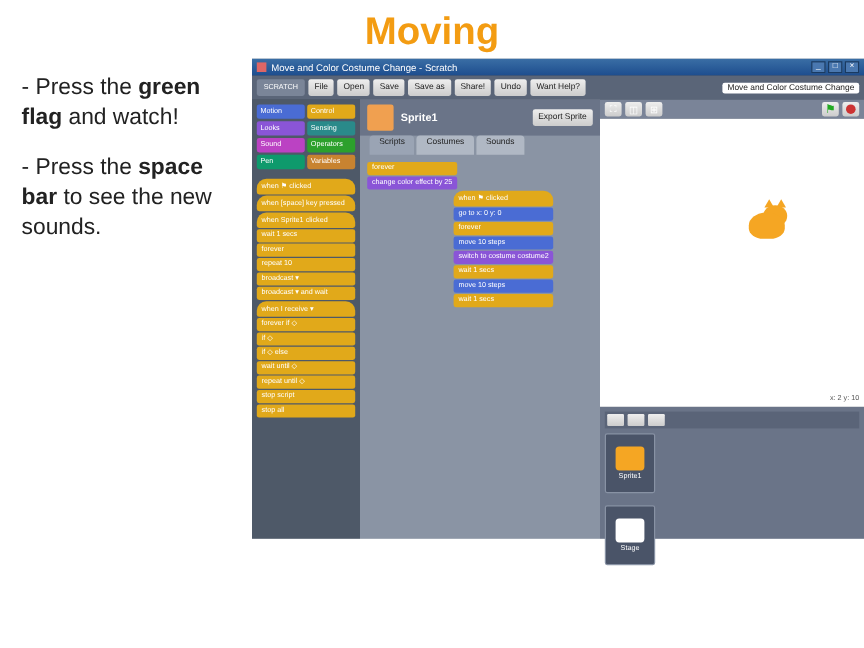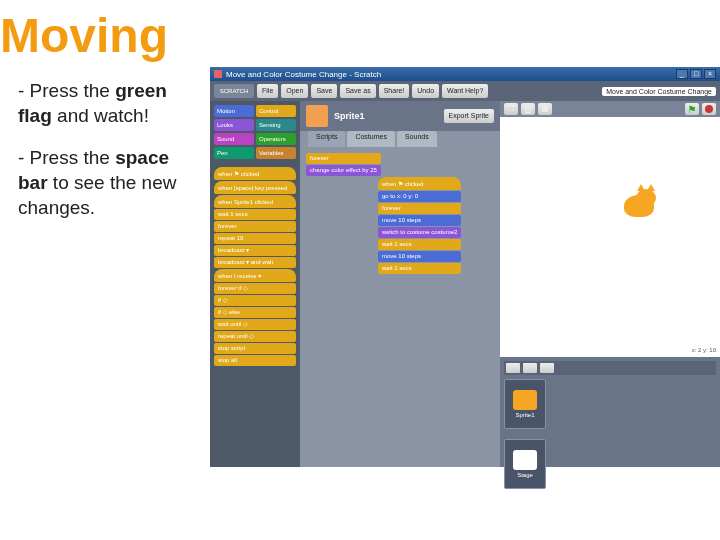--- a/index.html
+++ b/index.html
@@ -1,17 +1,17 @@
 <!DOCTYPE html>
 <html><head>
 <meta charset="utf-8">
 <style>
   * { box-sizing: border-box; margin: 0; padding: 0; }
   body { width: 720px; height: 540px; background: #fff; font-family: Arial, sans-serif; overflow: hidden; position: relative; }
-  .title { text-align: left; font-size: 48px; font-weight: bold; color: #f39c12; padding: 8px 0 4px; }
+  .title { text-align: center; font-size: 32px; font-weight: bold; color: #f39c12; padding: 8px 0 4px; }
   .content { display: flex; }
   .left-text { width: 215px; padding: 12px 12px 0 18px; font-size: 19px; line-height: 1.3; color: #222; }
   .left-text p { margin-bottom: 18px; }
   .left-text .bold { font-weight: bold; }
   .scratch-window { width: 510px; height: 316px; background: #3f4a5a; position: relative; font-size: 8px; color: #fff; }
   .titlebar { height: 14px; background: linear-gradient(#3a6ea5,#1d4d8e); display: flex; align-items: center; padding: 0 4px; }
   .titlebar .icon { width: 8px; height: 8px; background: #d66; margin-right: 4px; }
   .titlebar .spacer { flex: 1; }
   .winbtn { width: 12px; height: 10px; background: #4a78b0; margin-left: 2px; border: 1px solid #1a3a60; font-size: 7px; text-align: center; line-height: 8px; }
   .toolbar { height: 20px; background: #5a6578; display: flex; align-items: center; padding: 0 4px; gap: 3px; }
@@ -61,21 +61,21 @@
 <body>
 
 <div class="title">Moving</div>
 
 <div class="content">
   <div class="left-text">
     <p>
       <span>- Press the </span><span class="bold">green flag</span><span> and watch!</span>
     </p>
     <p>
-      <span>- Press the </span><span class="bold">space bar</span><span> to see the new changes.</span>
+      <span>- Press the </span><span class="bold">space bar</span><span> to see the new sounds.</span>
     </p>
   </div>
 
   <div class="scratch-window">
     <div class="titlebar">
       <div class="icon"></div>
       <span>Move and Color Costume Change - Scratch</span>
       <div class="spacer"></div>
       <div class="winbtn">_</div>
       <div class="winbtn">□</div>

